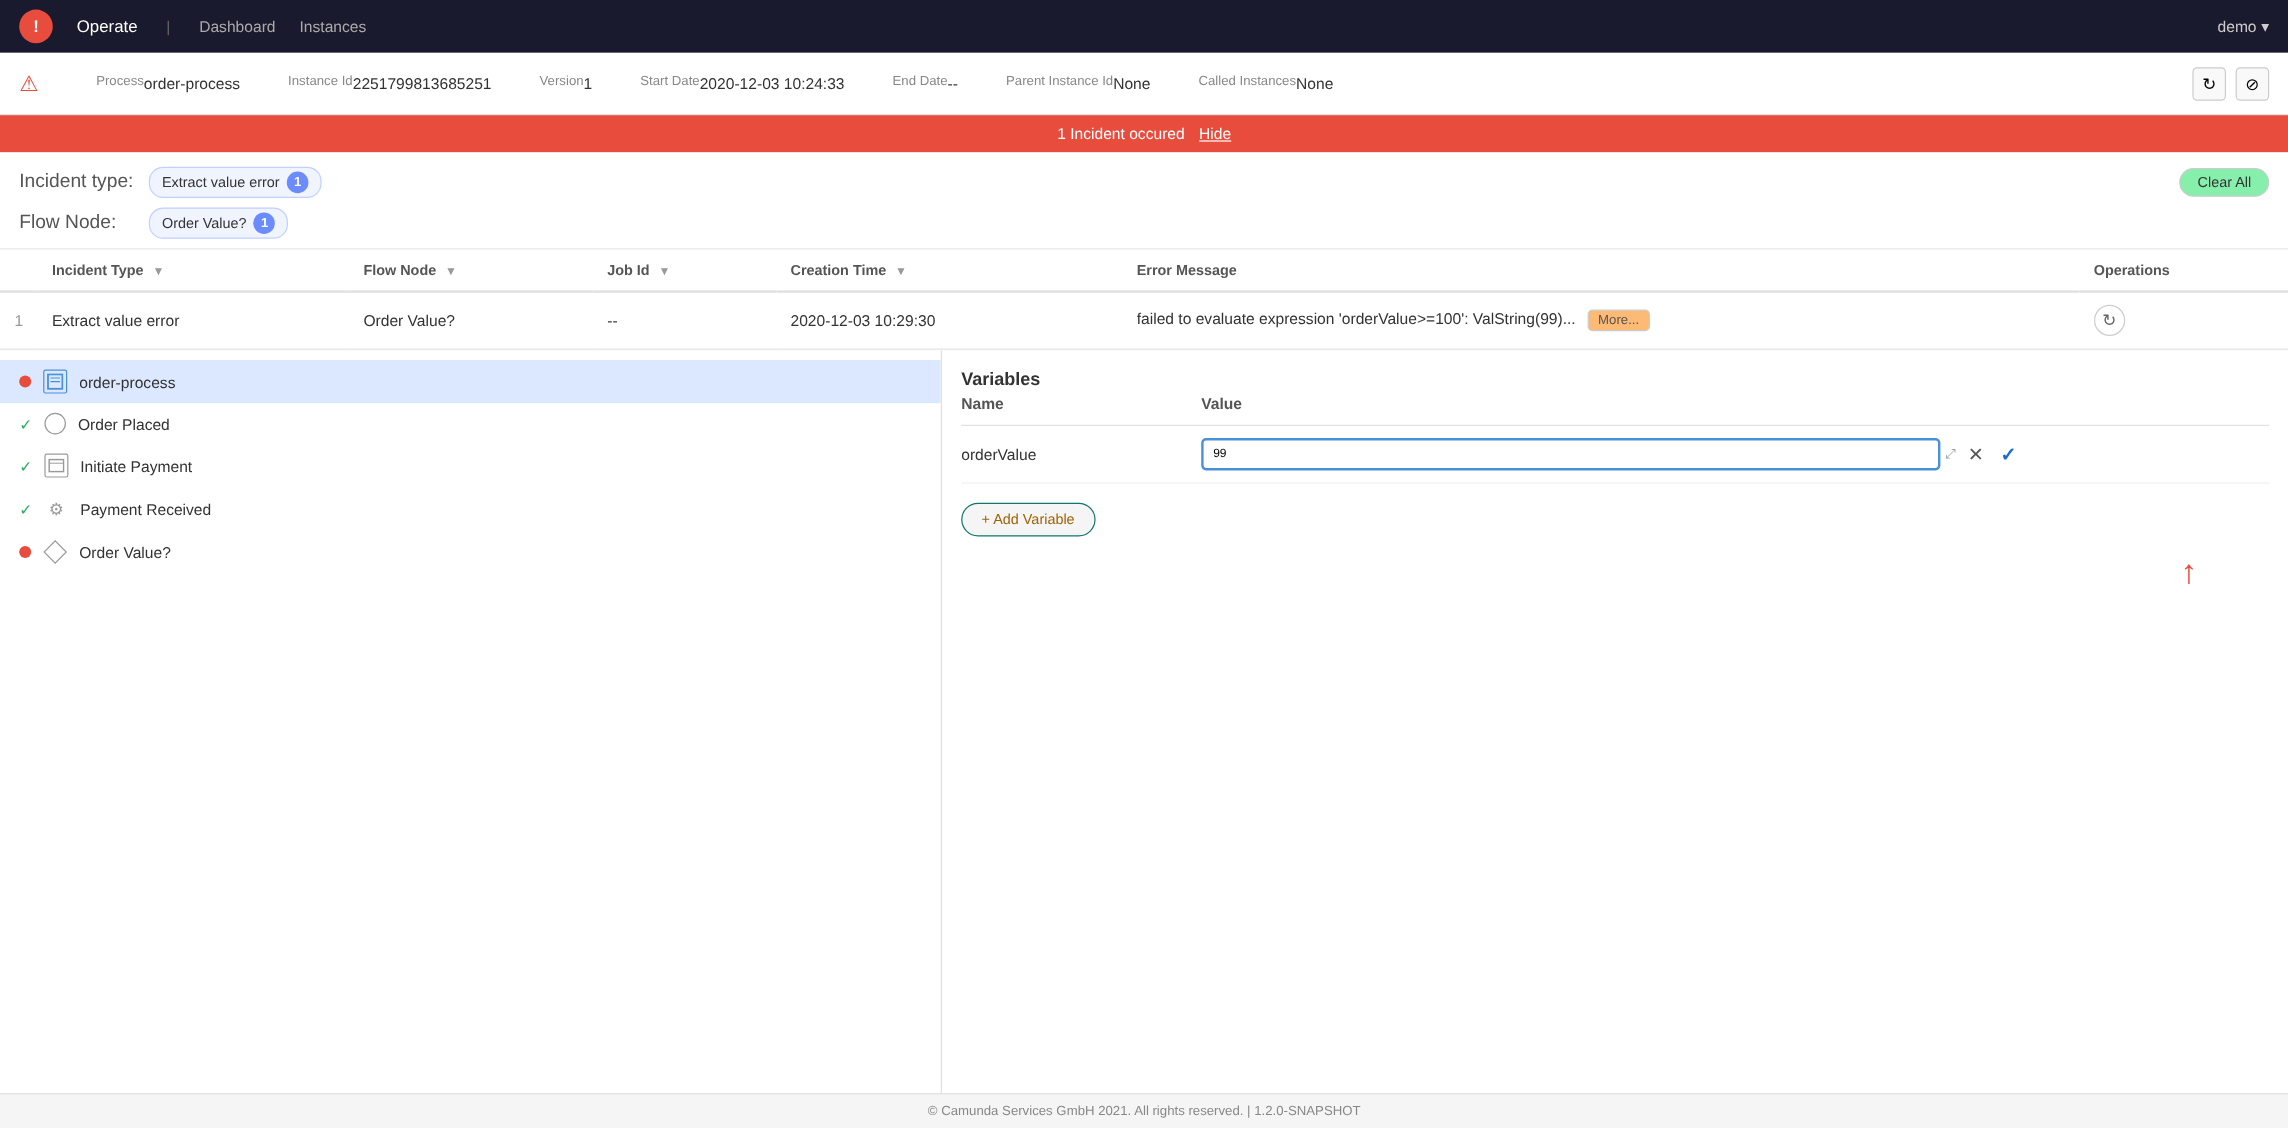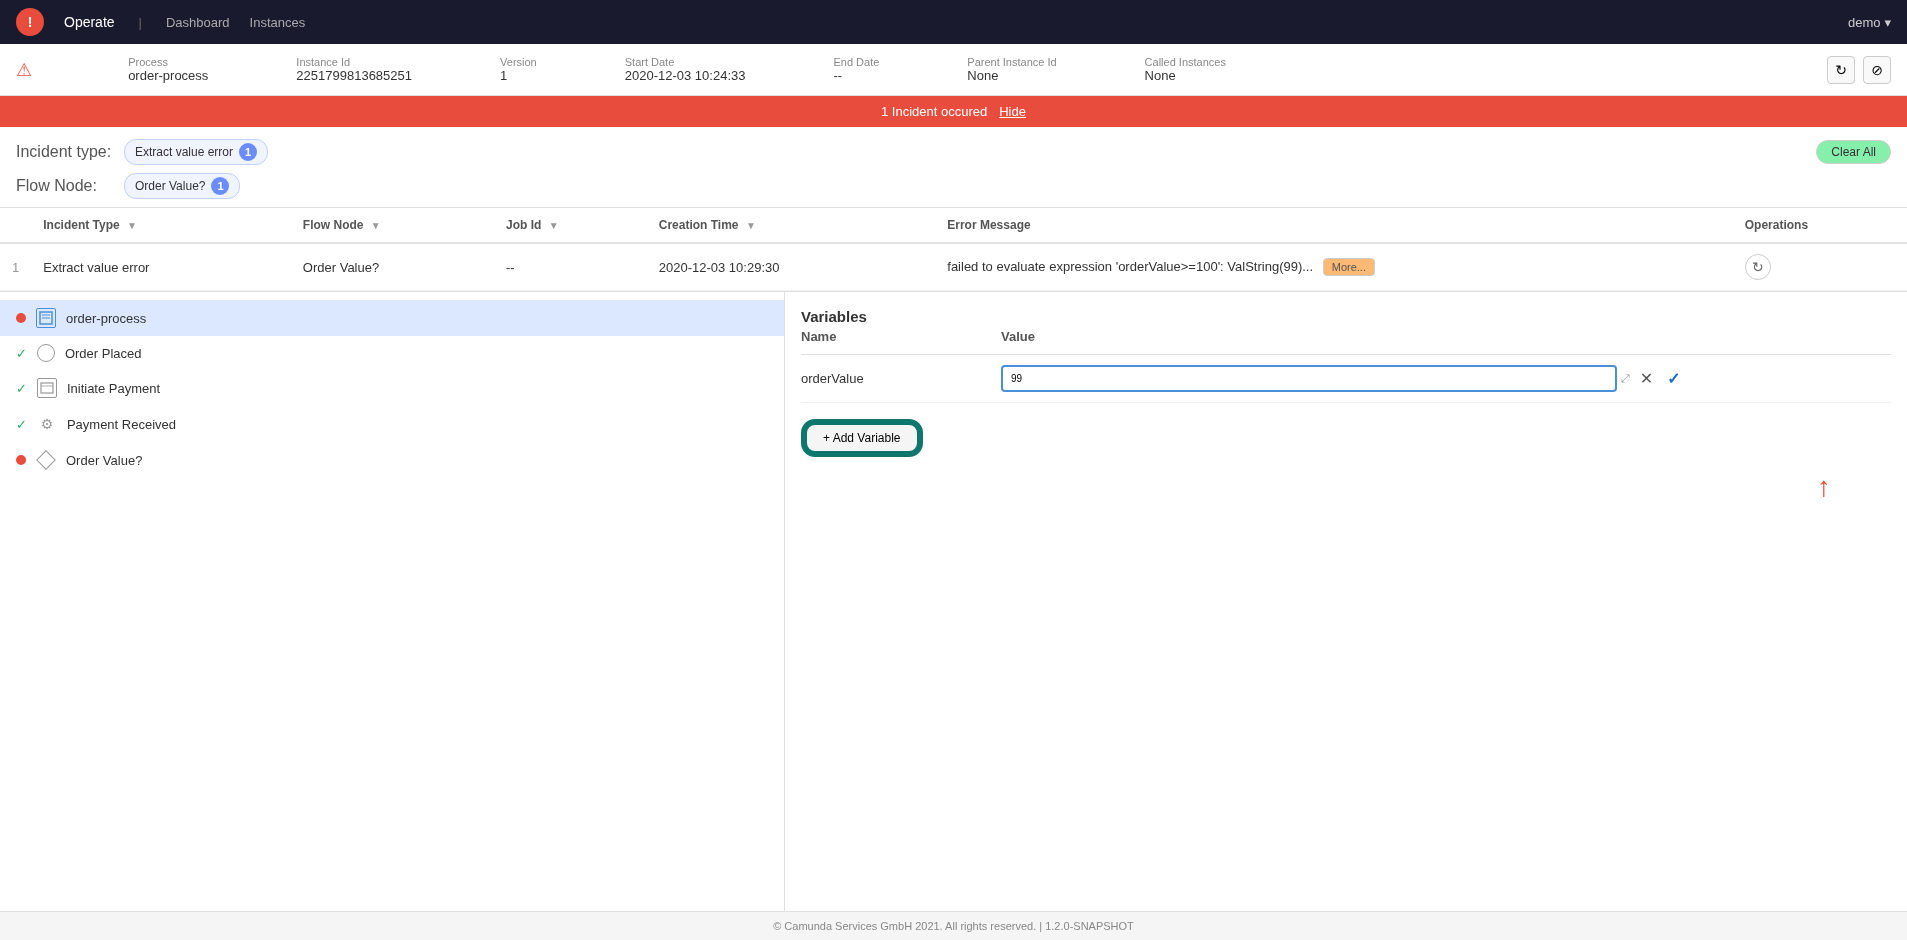--- a/index.html
+++ b/index.html
@@ -10,21 +10,21 @@
     .nav-logo { width: 28px; height: 28px; background: #e74c3c; border-radius: 50%; display: flex; align-items: center; justify-content: center; font-weight: bold; font-size: 14px; color: white; flex-shrink: 0; }
     .nav-title { color: #fff; font-size: 14px; font-weight: 500; }
     .nav-sep { color: #666; margin: 0 4px; }
     .nav-link { color: #aaa; font-size: 13px; cursor: pointer; }
     .nav-spacer { flex: 1; }
     .nav-user { color: #ccc; font-size: 13px; display: flex; align-items: center; gap: 4px; cursor: pointer; }
 
     
     .process-header { display: flex; align-items: center; background: #fff; border-bottom: 1px solid #e0e0e0; padding: 8px 16px; gap: 40px; height: 52px; }
     .process-error-icon { color: #e74c3c; font-size: 18px; margin-right: 8px; }
-    .process-info-group { display: flex; flex-direction: column; margin-left: 48px; }
+    .process-info-group { display: flex; flex-direction: row; }
     .process-info-label { font-size: 11px; color: #888; }
     .process-info-value { font-size: 13px; color: #333; font-weight: 500; }
     .process-actions { margin-left: auto; display: flex; gap: 8px; }
     .icon-btn { width: 28px; height: 28px; border: 1px solid #ccc; border-radius: 4px; background: #f9f9f9; cursor: pointer; display: flex; align-items: center; justify-content: center; font-size: 14px; }
 
     
     .incident-banner { background: #e74c3c; color: #fff; text-align: center; padding: 8px; font-size: 13px; font-weight: 500; display: flex; align-items: center; justify-content: center; gap: 12px; }
     .incident-hide-link { color: #fff; text-decoration: underline; cursor: pointer; }
 
     
@@ -77,21 +77,21 @@
     .variables-table th { text-align: left; font-size: 13px; color: #555; font-weight: 600; padding-bottom: 10px; border-bottom: 1px solid #e0e0e0; }
     .variables-table td { padding: 10px 0; border-bottom: 1px solid #f0f0f0; vertical-align: middle; font-size: 13px; }
     .var-name { color: #333; font-weight: 500; width: 200px; }
     .var-value { color: #333; }
     .var-edit-input { width: 100%; border: 2px solid #4a90d9; border-radius: 4px; padding: 6px 8px; font-size: 10px; outline: none; }
     .var-actions { display: flex; align-items: center; gap: 6px; }
     .var-edit-btn { background: none; border: none; cursor: pointer; color: #666; font-size: 14px; padding: 2px; }
     .var-cancel-btn { background: none; border: none; cursor: pointer; color: #555; font-size: 16px; padding: 2px 4px; }
     .var-confirm-btn { background: none; border: none; cursor: pointer; color: #1a6bcc; font-size: 16px; padding: 2px 4px; font-weight: bold; }
     .expand-icon { font-size: 11px; color: #999; margin-left: 4px; cursor: pointer; }
-    .add-variable-btn { display: flex; align-items: center; gap: 6px; background: #f5f5f5; border: 6px solid #0f766e; border-radius: 14px; padding: 6px 16px; font-size: 12px; cursor: pointer; color: #000000; margin-top: 16px; align-self: flex-start; }
+    .add-variable-btn { display: flex; align-items: center; gap: 6px; background: #f5f5f5; border: 1px solid #0f766e; border-radius: 14px; padding: 6px 16px; font-size: 12px; cursor: pointer; color: #a16207; margin-top: 16px; align-self: flex-start; }
     
     
     .red-arrow { color: #e74c3c; font-size: 24px; display: flex; align-items: center; justify-content: center; padding-top: 8px; }
 
     
     .footer { background: #f5f5f5; border-top: 1px solid #e0e0e0; text-align: center; padding: 8px; font-size: 11px; color: #888; position: fixed; bottom: 0; width: 100%; }
     .table-wrapper { background: #fff; border-bottom: 1px solid #e0e0e0; }
   </style>
 </head>
 <body>

